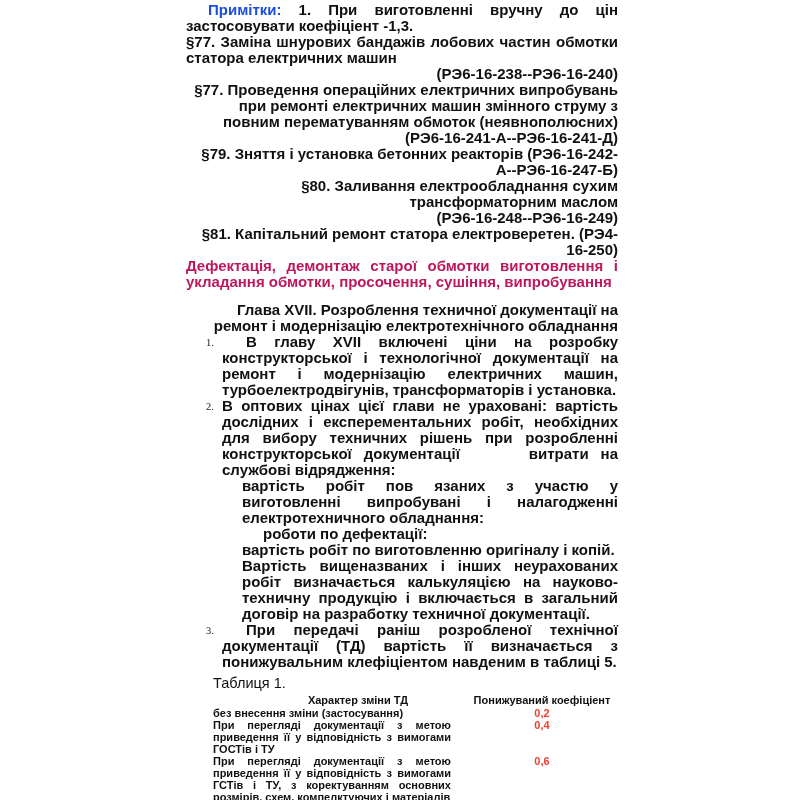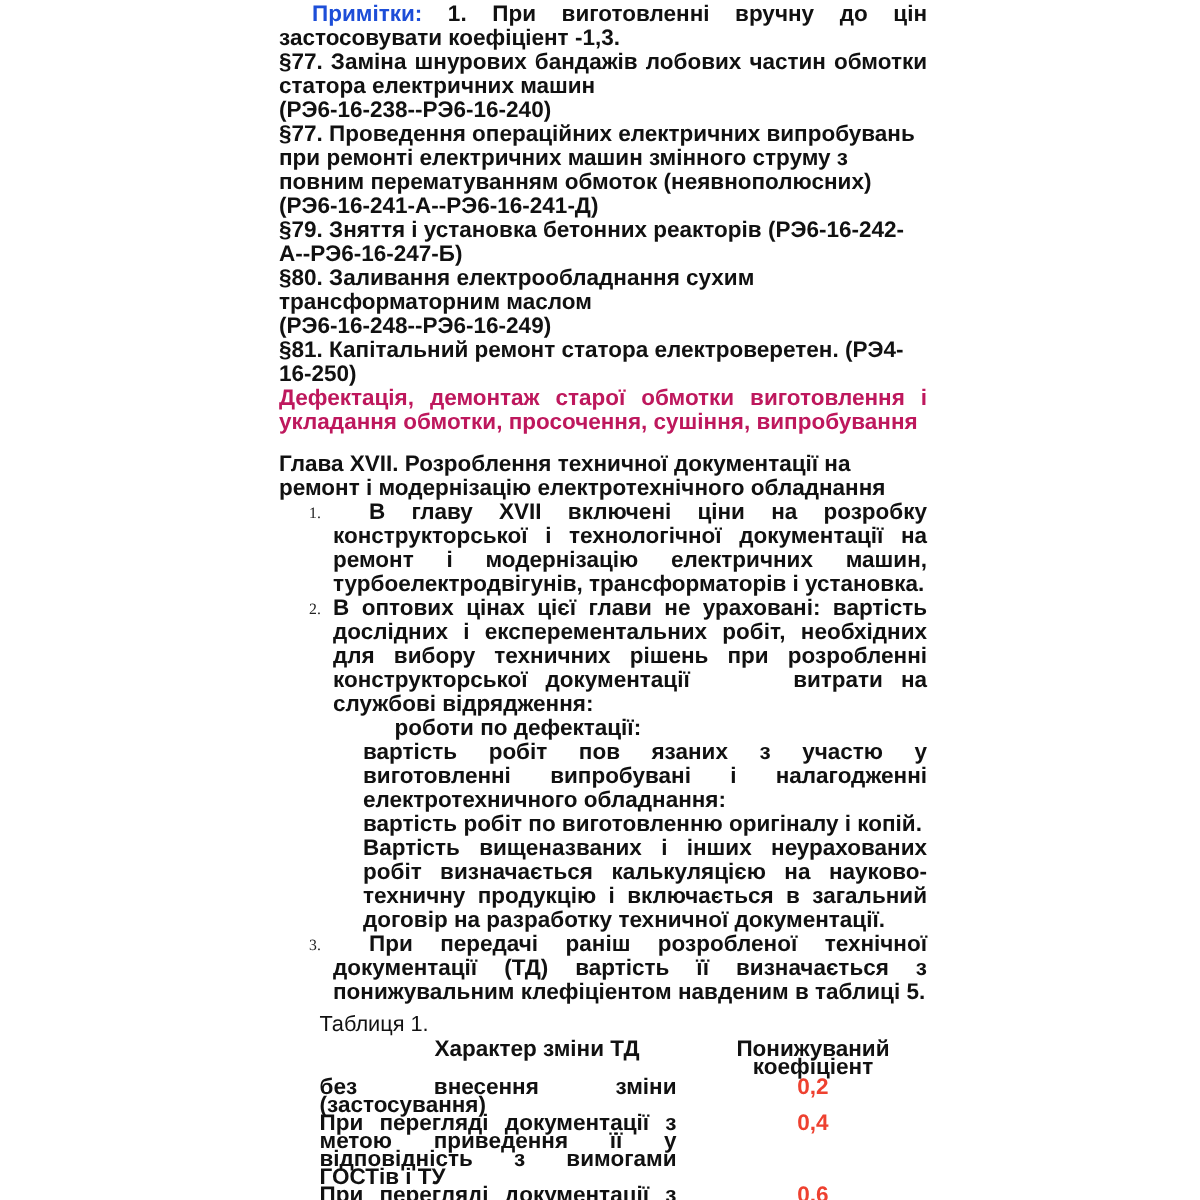--- a/index.html
+++ b/index.html
@@ -6,39 +6,39 @@
   body{
     width:800px;height:800px;overflow:hidden;position:relative;
     font-family:"Liberation Sans","DejaVu Sans",sans-serif;
     color:#111;
     -webkit-font-smoothing:antialiased;
   }
   .doc{position:absolute;left:186px;top:2px;width:432px;}
   .p{font-size:15px;line-height:16px;margin:0;font-weight:bold;}
   .bold{font-weight:bold;}
   .justify{text-align:justify;}
-  .center{text-align:left;}
+  .center{text-align:right;}
   .red{color:#1d4ed8;}
   .green{color:#be185d;}
   .notes-ind{text-indent:22px;}
   .chapter{margin-top:12px;}
   
   .li{position:relative;padding-left:36px;margin:0;}
   .li .num{
     position:absolute;left:20px;top:3px;
     font-family:"Liberation Serif","DejaVu Serif",serif;
     font-size:10.5px;font-weight:normal;color:#222;
   }
   .ind{text-indent:24px;}
   .sub-head{margin-left:41px;}
   .sub{margin-left:20px;}
   
   .caption{font-size:14.5px;line-height:18px;margin:4px 0 2px 27px;font-weight:normal;}
   .tbl{margin-left:27px;display:grid;grid-template-columns:250px 158px;}
-  .th,.td{font-size:15px;line-height:12px;font-weight:bold;}
+  .th,.td{font-size:11px;line-height:12px;font-weight:bold;}
   .th{text-align:center;padding-bottom:1px;}
   .th1{padding-left:40px;}
   .td1{text-align:justify;padding-right:12px;}
   .td2{text-align:center;color:#ee4130;}
 </style>
 </head>
 <body>
 
 <div class="doc">
 
@@ -57,22 +57,22 @@
   <p class="p center chapter">Глава XVII. Розроблення техничної документації на ремонт і модернізацію електротехнічного обладнання</p>
 
   <div class="li">
     <span class="num">1.</span>
     <p class="p bold justify ind">В главу XVII включені ціни на розробку конструкторської і технологічної документації на ремонт і модернізацію електричних машин, турбоелектродвігунів, трансформаторів і установка.</p>
   </div>
 
   <div class="li">
     <span class="num">2.</span>
     <p class="p bold justify">В оптових цінах цієї глави не ураховані: вартість дослідних і експерементальних робіт, необхідних для вибору техничних рішень при розробленні конструкторської документації     витрати на службові відрядження:</p>
+    <p class="p bold justify sub">вартість робіт пов язаних з участю у виготовленні випробувані і налагодженні електротехничного обладнання:</p>
     <p class="p bold sub-head">роботи по дефектації:</p>
-    <p class="p bold justify sub">вартість робіт пов язаних з участю у виготовленні випробувані і налагодженні електротехничного обладнання:</p>
     <p class="p bold sub">вартість робіт по виготовленню оригіналу і копій.</p>
     <p class="p bold justify sub">Вартість вищеназваних і інших неурахованих робіт визначається калькуляцією на науково-техничну продукцію і включається в загальний договір на разработку техничної документації.</p>
   </div>
 
   <div class="li">
     <span class="num">3.</span>
     <p class="p bold justify ind">При передачі раніш розробленої технічної документації (ТД) вартість її визначається з понижувальним клефіціентом навденим в таблиці 5.</p>
   </div>
 
   <p class="caption">Таблиця 1.</p>

